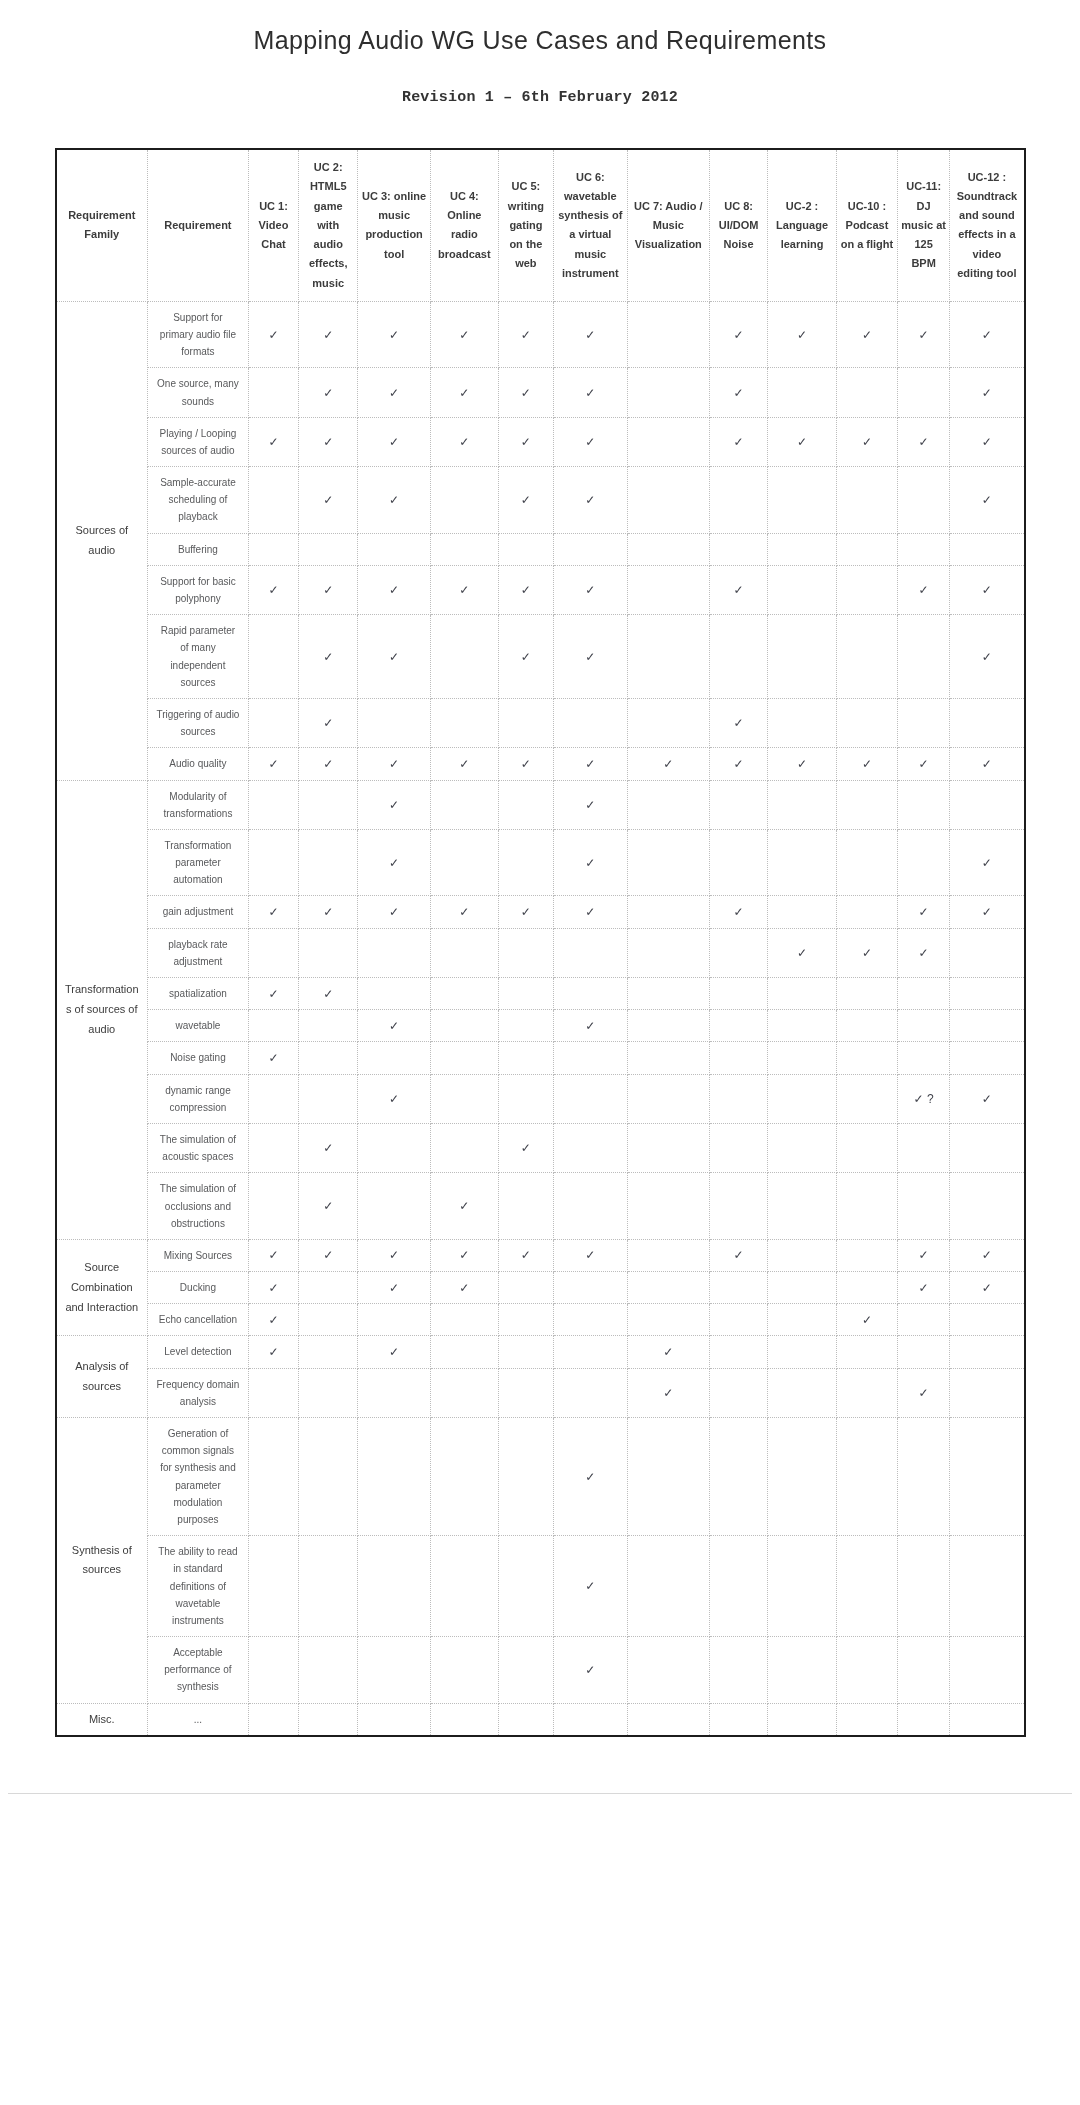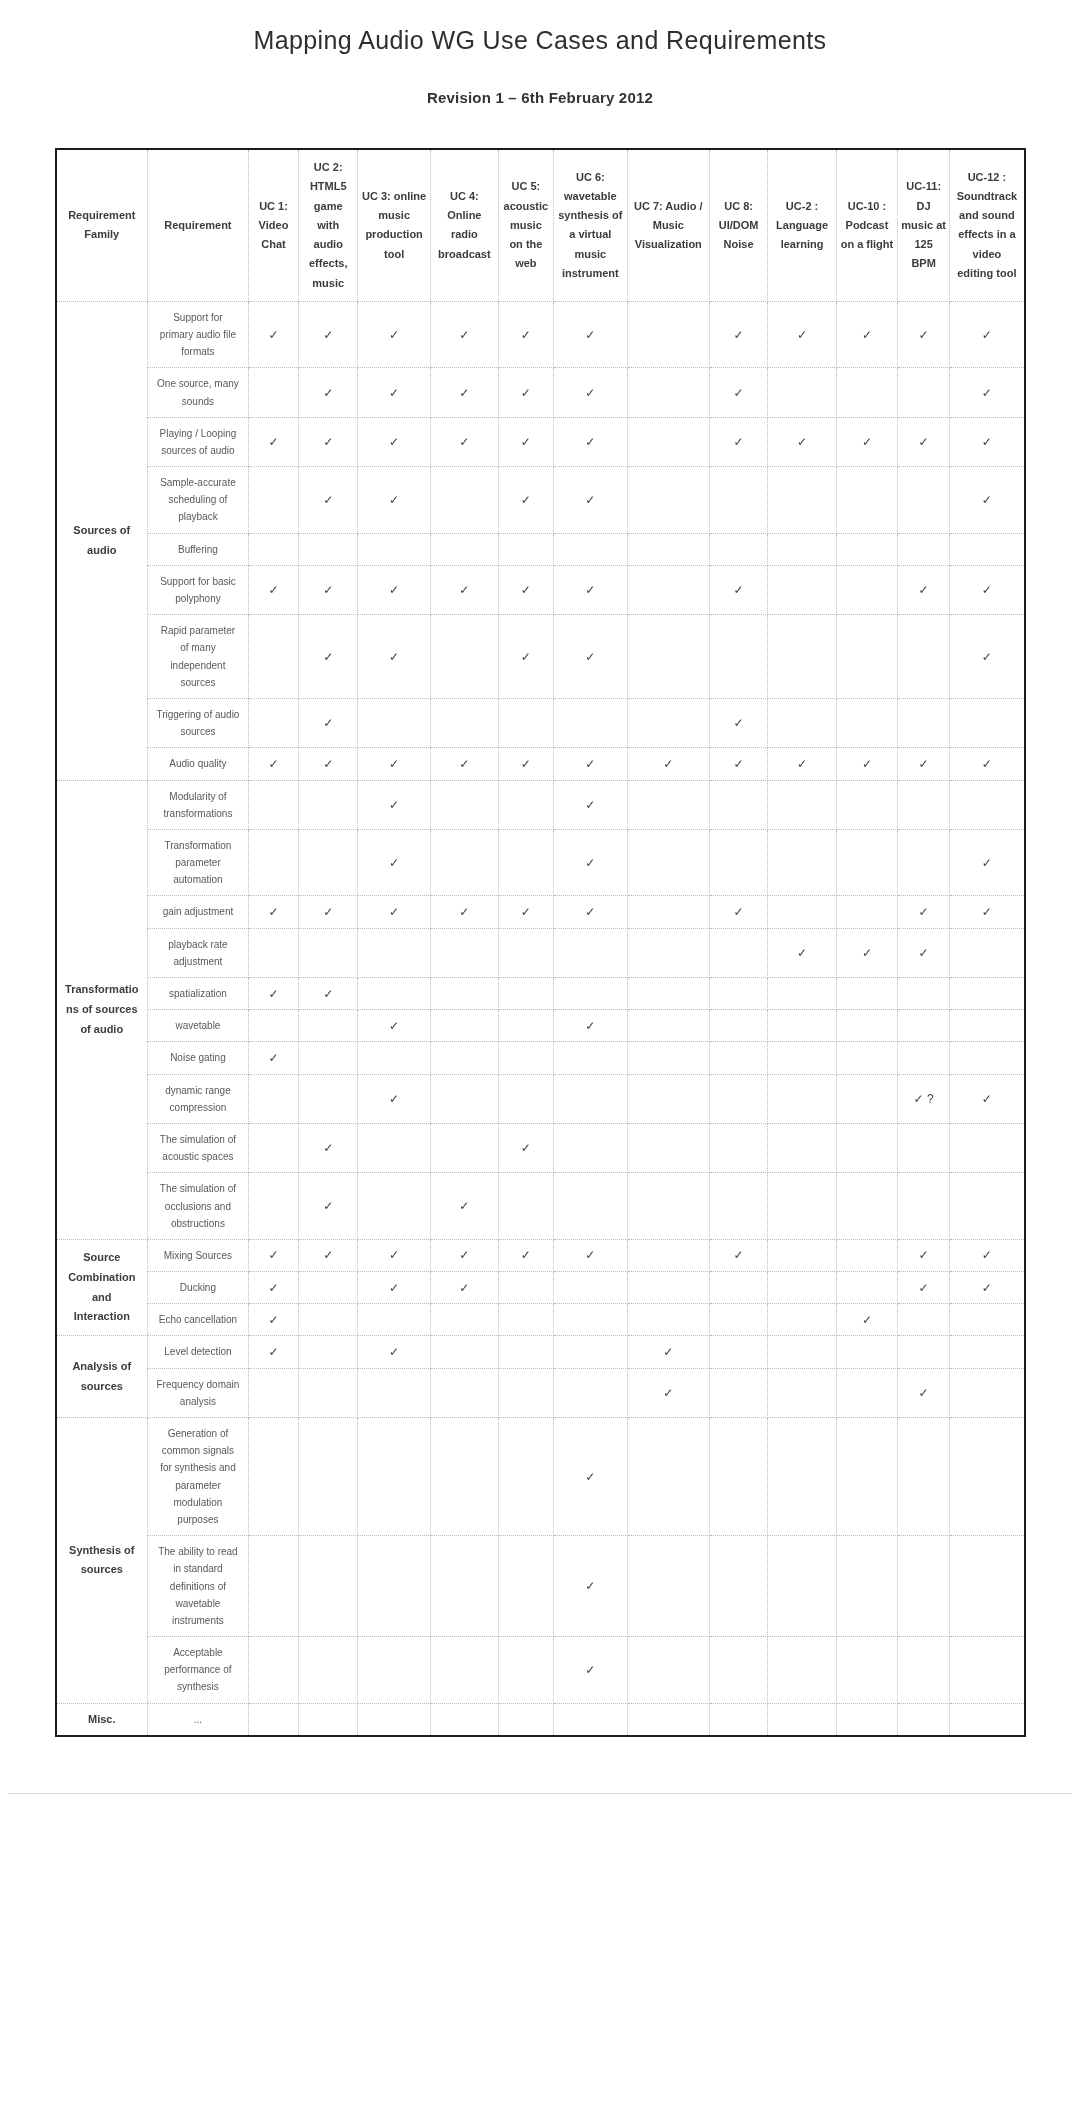--- a/index.html
+++ b/index.html
@@ -18,20 +18,21 @@
     letter-spacing: 0.4px;
     color: #2e2e2e;
   }
   .subtitle {
     margin: 34px 0 0 0;
     text-align: center;
     font-size: 15px;
     font-weight: 700;
     letter-spacing: 0.2px;
     color: #333333;
+    font-family: Liberation Mono, monospace;
   }
   table.matrix {
     margin: 42px auto 0 auto;
     width: 971px;
     border-collapse: collapse;
     table-layout: fixed;
     border: 2px solid #1c1c1c;
   }
   table.matrix th, table.matrix td {
     border: 1px dotted #bcbcbc;
@@ -42,21 +43,21 @@
   }
   table.matrix th {
     font-size: 11px;
     font-weight: 700;
     color: #3c3c3c;
     line-height: 1.75;
     padding: 8px 3px;
   }
   td.family {
     font-size: 11px;
-    font-weight: 700;
+    font-weight: 400;
     color: #3c3c3c;
     line-height: 1.8;
     padding: 6px 6px;
     margin-left: 11px;
   }
   td.req {
     font-size: 10px;
     font-weight: 400;
     color: #58595b;
     line-height: 1.72;
@@ -109,21 +110,21 @@
         <col style="width:7.7%">
     </colgroup>
     <thead>
       <tr id="header-row">
           <th class="corner">Requirement Family</th>
           <th class="corner">Requirement</th>
           <th class="uc">UC 1: Video Chat</th>
           <th class="uc">UC 2: HTML5 game with audio effects, music</th>
           <th class="uc">UC 3: online music production tool</th>
           <th class="uc">UC 4: Online radio broadcast</th>
-          <th class="uc">UC 5: acoustic music on the web</th>
+          <th class="uc">UC 5: writing gating on the web</th>
           <th class="uc">UC 6: wavetable synthesis of a virtual music instrument</th>
           <th class="uc">UC 7: Audio / Music Visualization</th>
           <th class="uc">UC 8: UI/DOM Noise</th>
           <th class="uc">UC-2 : Language learning</th>
           <th class="uc">UC-10 : Podcast on a flight</th>
           <th class="uc">UC-11: DJ music at 125 BPM</th>
           <th class="uc">UC-12 : Soundtrack and sound effects in a video editing tool</th>
         </tr>
     </thead>
     <tbody id="table-body">

